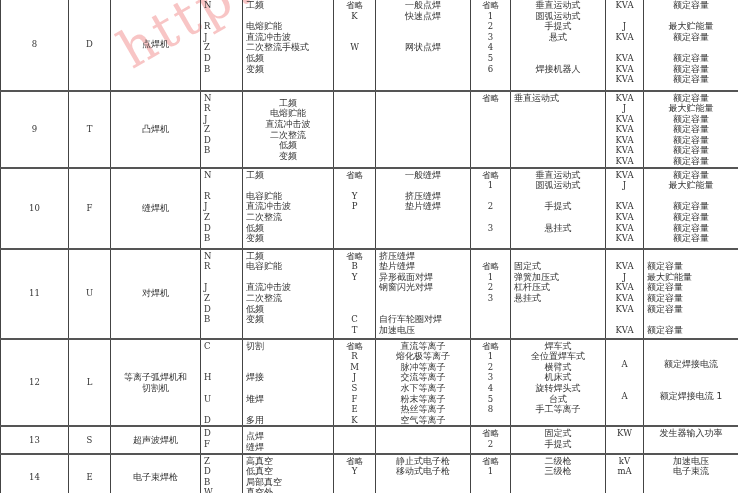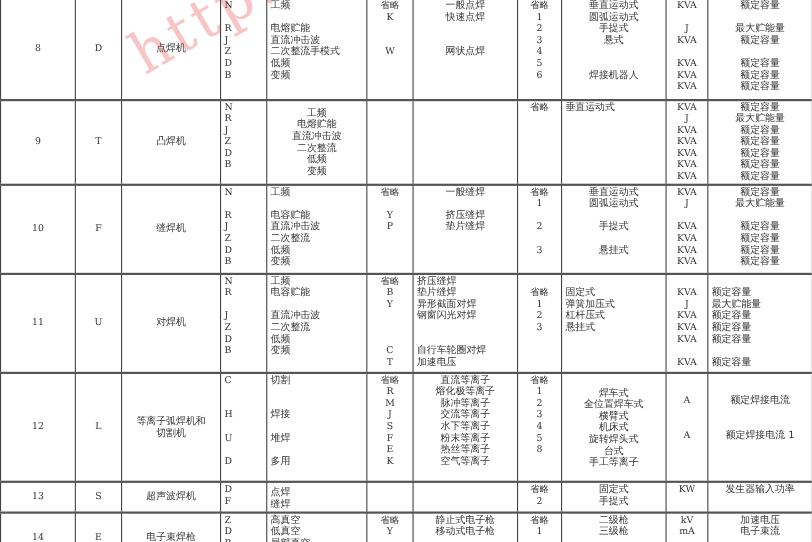--- a/index.html
+++ b/index.html
@@ -371,21 +371,21 @@
         <td class="lines ctr ser" style="padding-top: 1px;">
           <div>省略</div>
           <div>1</div>
           <div>2</div>
           <div>3</div>
           <div>4</div>
           <div>5</div>
           <div>8</div>
           <div></div>
         </td>
-        <td class="lines ctr" style="padding-top: 13px;">
+        <td class="lines ctr" style="padding-top: 1px;">
           <div>焊车式</div>
           <div>全位置焊车式</div>
           <div>横臂式</div>
           <div>机床式</div>
           <div>旋转焊头式</div>
           <div>台式</div>
           <div>手工等离子</div>
           <div></div>
         </td>
         <td class="lines ctr ser" style="vertical-align: top;">

